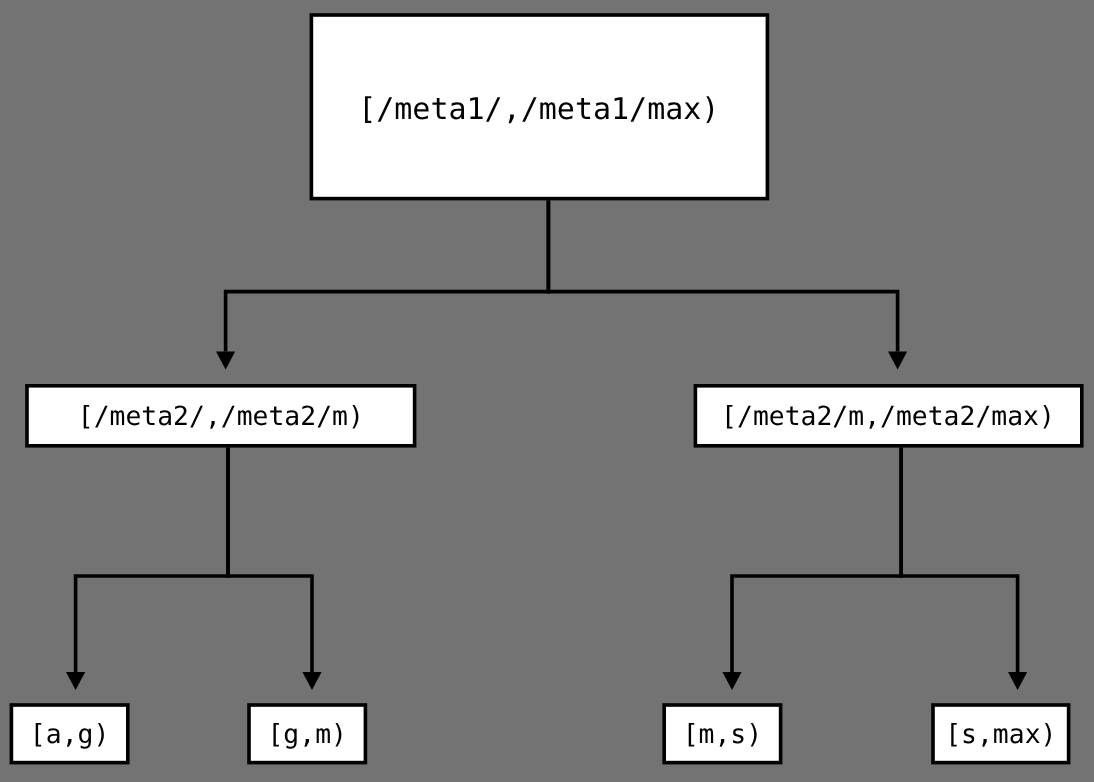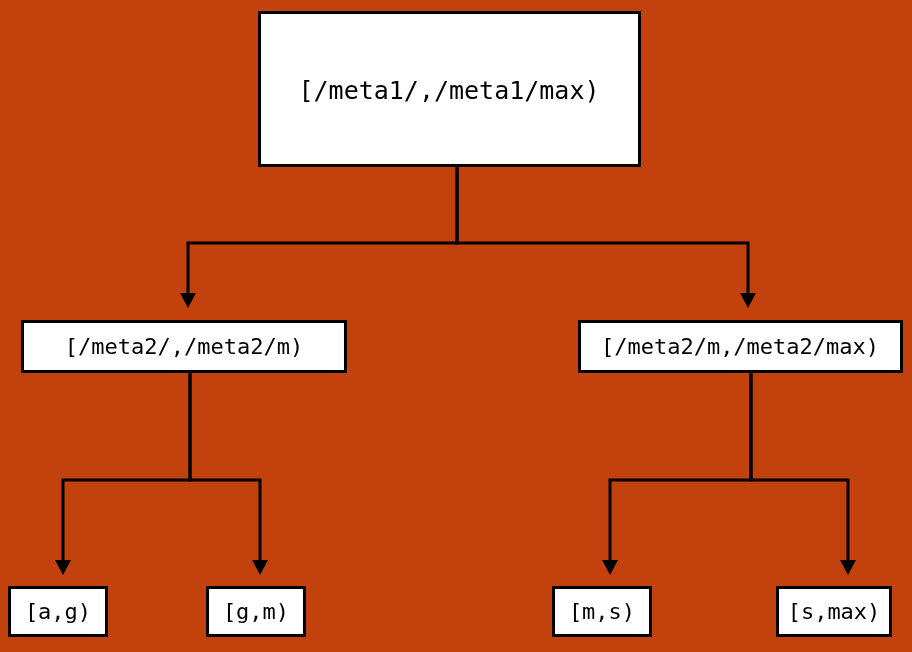--- a/index.html
+++ b/index.html
@@ -11,21 +11,21 @@
   body {
     width: 912px;
     height: 652px;
     overflow: hidden;
     font-family: "DejaVu Sans Mono", "Liberation Mono", monospace;
   }
   #diagram-root {
     position: relative;
     width: 912px;
     height: 652px;
-    background: #c2410c;
+    background: #737373;
   }
   svg#tree-canvas {
     display: block;
     width: 912px;
     height: 652px;
   }
   .node-box {
     fill: #ffffff;
     stroke: #000000;
     stroke-width: 3;

